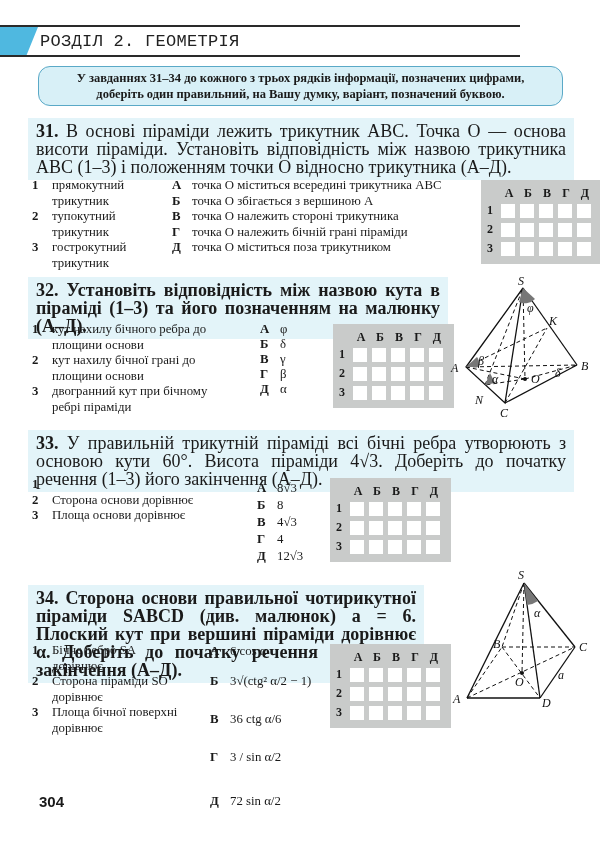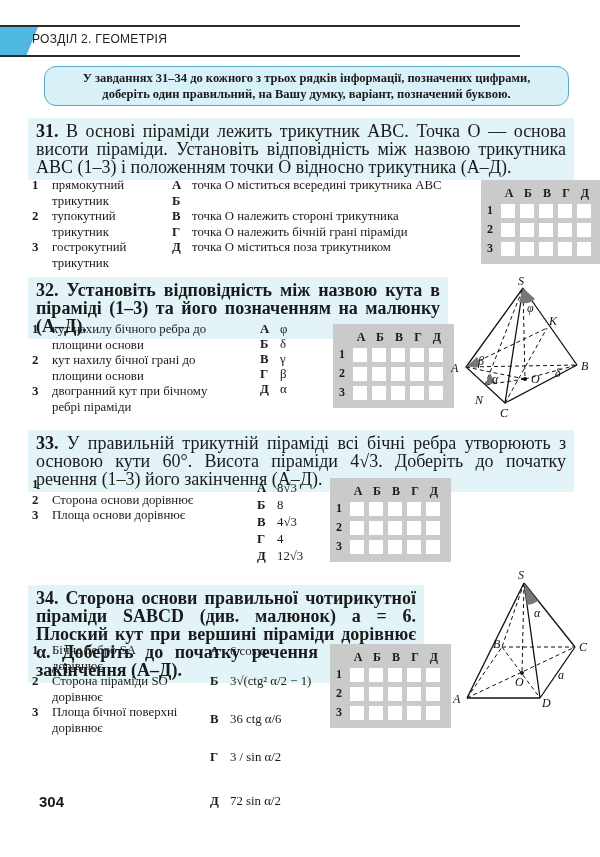--- a/index.html
+++ b/index.html
@@ -4,24 +4,24 @@
 <style>
   * { box-sizing: border-box; margin: 0; padding: 0; }
   html, body { width: 600px; height: 857px; background: #ffffff; overflow: hidden; }
   body { position: relative; font-family: "DejaVu Serif", "Liberation Serif", serif; color: #1a1a1a; }
 
   
   .hdr-line-top { position: absolute; left: 0; top: 25px; width: 520px; height: 2px; background: #2a2a2a; }
   .hdr-line-bot { position: absolute; left: 0; top: 55px; width: 520px; height: 2px; background: #2a2a2a; }
   .hdr-band { position: absolute; left: 0; top: 27px; width: 38px; height: 28px; background: #4fb8e0;
               clip-path: polygon(0 0, 100% 0, 70% 100%, 0 100%); }
-  .hdr-title { position: absolute; left: 32px; top: 32px; font-family: Liberation Sans, sans-serif; font-size: 12px; letter-spacing: 0.3px; color: #222; }
+  .hdr-title { position: absolute; left: 40px; top: 32px; font-family: Liberation Mono, monospace; font-size: 17px; letter-spacing: 0.3px; color: #222; }
 
   
-  .callout { position: absolute; left: 44px; top: 66px; width: 525px; height: 40px; border: 1.5px solid #5aa9c7;
+  .callout { position: absolute; left: 38px; top: 66px; width: 525px; height: 40px; border: 1.5px solid #5aa9c7;
              border-radius: 12px; background: #d8f0f7; display: flex; align-items: center; justify-content: center;
              text-align: center; font-family: "Liberation Serif", serif; font-weight: bold; font-size: 12.5px; line-height: 16px; padding: 0 14px; }
 
   
   .task-head { position: absolute; left: 28px; background: #e3f4f9; font-family: "Liberation Serif", serif; font-size: 18px; line-height: 18px; padding: 4px 8px 4px 8px; text-align: justify; }
   .task-head b.num { font-weight: bold; }
   .task-head.bold { font-weight: bold; }
   .opts { position: absolute; font-family: "Liberation Serif", serif; font-size: 12.8px; line-height: 15.5px; }
   .opt-row { display: flex; }
   .opt-num { width: 20px; font-weight: bold; flex-shrink: 0; }
@@ -72,20 +72,21 @@
     </div>
 </div>
 
 <div class="opts" style="left:172px; top:178px; width:300px;">
   <div class="opt-row">
       <span class="opt-let">А</span>
       <span>точка O міститься всередині трикутника ABC</span>
     </div>
   <div class="opt-row">
       <span class="opt-let">Б</span>
+      <span>точка O збігається з вершиною A</span>
     </div>
   <div class="opt-row">
       <span class="opt-let">В</span>
       <span>точка O належить стороні трикутника</span>
     </div>
   <div class="opt-row">
       <span class="opt-let">Г</span>
       <span>точка O належить бічній грані піраміди</span>
     </div>
   <div class="opt-row">

